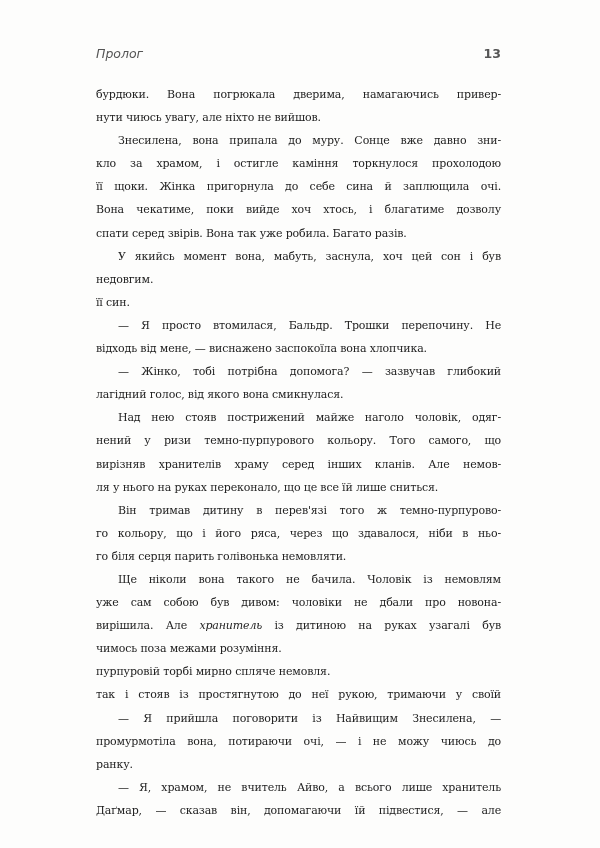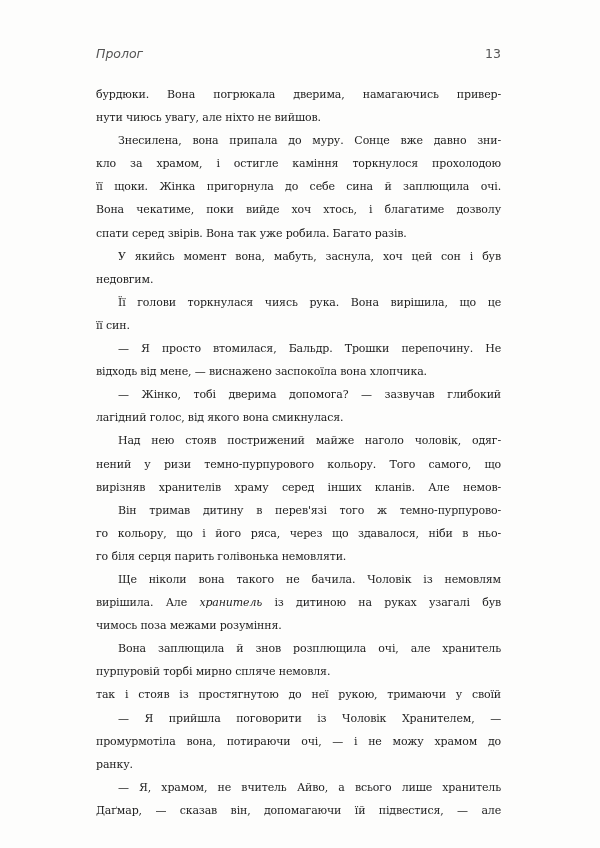--- a/index.html
+++ b/index.html
@@ -34,20 +34,21 @@
     .running-head .section {
       position: absolute;
       left: 0;
       top: 0;
       font-style: italic;
     }
     .running-head .folio {
       position: absolute;
       right: 0;
       top: 0;
+      font-weight: bold;
     }
     .text-block {
       position: absolute;
       top: 75px;
       left: 96px;
       width: 405px;
     }
     .line {
       display: block;
       height: 23.1px;
@@ -77,37 +78,37 @@
   <div class="text-block" id="text-block">
       <span class="line">бурдюки. Вона погрюкала дверима, намагаючись привер-</span>
       <span class="line last">нути чиюсь увагу, але ніхто не вийшов.</span>
       <span class="line indent">Знесилена, вона припала до муру. Сонце вже давно зни-</span>
       <span class="line">кло за храмом, і остигле каміння торкнулося прохолодою</span>
       <span class="line">її щоки. Жінка пригорнула до себе сина й заплющила очі.</span>
       <span class="line">Вона чекатиме, поки вийде хоч хтось, і благатиме дозволу</span>
       <span class="line last">спати серед звірів. Вона так уже робила. Багато разів.</span>
       <span class="line indent">У якийсь момент вона, мабуть, заснула, хоч цей сон і був</span>
       <span class="line last">недовгим.</span>
-      <span class="line indent">Її голови торкнулася чиясь рука. Вона вирішила, що це</span>
       <span class="line last">її син.</span>
       <span class="line indent">— Я просто втомилася, Бальдр. Трошки перепочину. Не</span>
       <span class="line last">відходь від мене, — виснажено заспокоїла вона хлопчика.</span>
-      <span class="line indent">— Жінко, тобі дверима допомога? — зазвучав глибокий</span>
+      <span class="line indent">— Жінко, тобі потрібна допомога? — зазвучав глибокий</span>
       <span class="line last">лагідний голос, від якого вона смикнулася.</span>
       <span class="line indent">Над нею стояв пострижений майже наголо чоловік, одяг-</span>
       <span class="line">нений у ризи темно-пурпурового кольору. Того самого, що</span>
       <span class="line">вирізняв хранителів храму серед інших кланів. Але немов-</span>
+      <span class="line last">ля у нього на руках переконало, що це все їй лише сниться.</span>
       <span class="line indent">Він тримав дитину в перев'язі того ж темно-пурпурово-</span>
       <span class="line">го кольору, що і його ряса, через що здавалося, ніби в ньо-</span>
       <span class="line last">го біля серця парить голівонька немовляти.</span>
       <span class="line indent">Ще ніколи вона такого не бачила. Чоловік із немовлям</span>
+      <span class="line">уже сам собою був дивом: чоловіки не дбали про новона-</span>
       <span class="line"><span>вирішила. Але </span><em>хранитель</em><span> із дитиною на руках узагалі був</span></span>
       <span class="line last">чимось поза межами розуміння.</span>
-      <span class="line indent">Вона заплющила й знов розплющила очі, але хранитель</span>
       <span class="line last">пурпуровій торбі мирно спляче немовля.</span>
       <span class="line">так і стояв із простягнутою до неї рукою, тримаючи у своїй</span>
-      <span class="line indent">— Я прийшла поговорити із Чоловік Хранителем, —</span>
-      <span class="line">промурмотіла вона, потираючи очі, — і не можу храмом до</span>
+      <span class="line indent">— Я прийшла поговорити із Найвищим Знесилена, —</span>
+      <span class="line">промурмотіла вона, потираючи очі, — і не можу чиюсь до</span>
       <span class="line last">ранку.</span>
       <span class="line indent">— Я, храмом, не вчитель Айво, а всього лише хранитель</span>
       <span class="line">Даґмар, — сказав він, допомагаючи їй підвестися, — але</span>
     </div>
 </div>
 
 </body></html>

